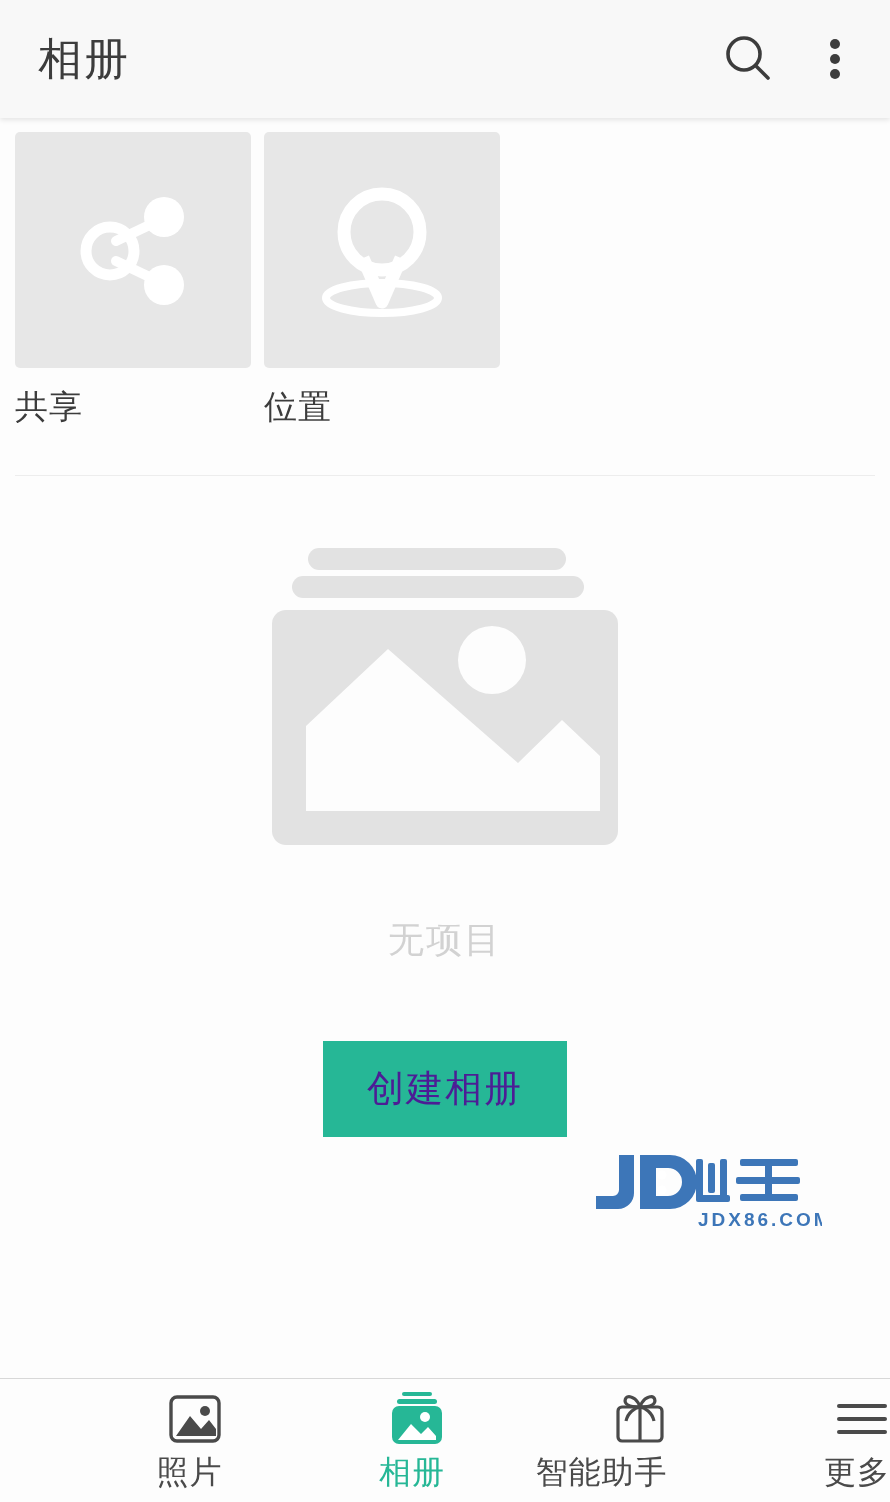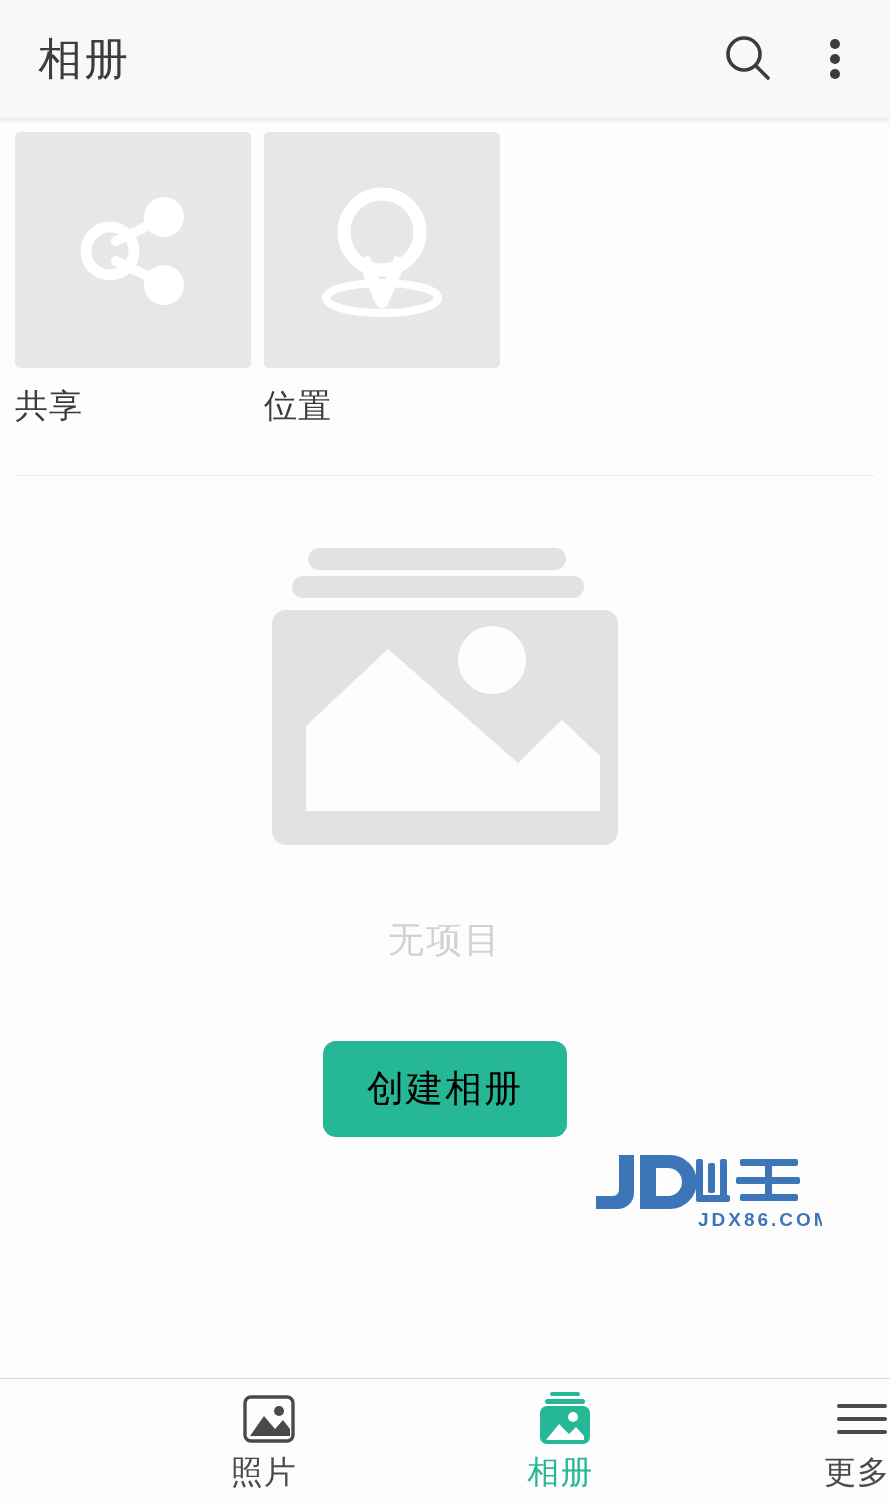--- a/index.html
+++ b/index.html
@@ -65,21 +65,20 @@
     position: relative;
     padding-top: 14px;
     overflow: hidden;
     background: #fdfdfd;
   }
   .category-row {
     display: flex;
     flex-wrap: nowrap;
     padding-left: 15px;
     gap: 13px;
-    font-family: Liberation Serif, serif;
   }
   .category-item {
     flex: 0 0 auto;
     width: 236px;
     cursor: pointer;
   }
   .category-thumb {
     width: 236px;
     height: 236px;
     background: #e7e7e7;
@@ -118,23 +117,23 @@
   .empty-text {
     margin-top: 60px;
     font-size: 36px;
     color: #d2d2d2;
     letter-spacing: 2px;
     line-height: 1;
   }
   .create-btn {
     margin-top: 83px;
     background: #26b796;
-    color: #000000;
+    color: #4c1d95;
     border: none;
-    border-radius: 13px;
+    border-radius: 0;
     font-size: 37px;
     font-family: inherit;
     letter-spacing: 2px;
     padding: 0 44px;
     height: 96px;
     line-height: 96px;
     cursor: pointer;
   }
 
   
@@ -308,20 +307,32 @@
           <rect x="13" y="0" width="30" height="4" rx="2" fill="#26b796"></rect>
           <rect x="8" y="7" width="40" height="5" rx="2.5" fill="#26b796"></rect>
           <rect x="3" y="14" width="50" height="38" rx="7" fill="#26b796"></rect>
           <circle cx="36" cy="25" r="5" fill="#ffffff"></circle>
           <path d="M9 48 L22 32 L32 42 L39 35 L47 44 L47 48 Z" fill="#ffffff"></path>
         </svg>
       </div>
       <div class="nav-label">相册</div>
     </div>
 
+    <div class="nav-item">
+      <div class="nav-icon">
+        <svg width="56" height="56" viewBox="0 0 56 56">
+          <rect x="6" y="16" width="44" height="34" rx="4" fill="none" stroke="#4a4a4a" stroke-width="3.2"></rect>
+          <line x1="28" y1="16" x2="28" y2="50" stroke="#4a4a4a" stroke-width="3.2"></line>
+          <path d="M28 16 C28 16 26 8 19 6 C13 4 11 11 16 14 C19 16 28 16 28 16 Z" fill="none" stroke="#4a4a4a" stroke-width="3.2"></path>
+          <path d="M28 16 C28 16 30 8 37 6 C43 4 45 11 40 14 C37 16 28 16 28 16 Z" fill="none" stroke="#4a4a4a" stroke-width="3.2"></path>
+          <path d="M14 30 C16 21 23 17 28 16 C33 17 40 21 42 30" fill="none" stroke="#4a4a4a" stroke-width="3.2"></path>
+        </svg>
+      </div>
+      <div class="nav-label">智能助手</div>
+    </div>
 
     <div class="nav-item">
       <div class="nav-icon">
         <svg width="56" height="46" viewBox="0 0 56 46">
           <rect x="3" y="8" width="50" height="4" rx="2" fill="#4a4a4a"></rect>
           <rect x="3" y="21" width="50" height="4" rx="2" fill="#4a4a4a"></rect>
           <rect x="3" y="34" width="50" height="4" rx="2" fill="#4a4a4a"></rect>
         </svg>
       </div>
       <div class="nav-label">更多</div>

